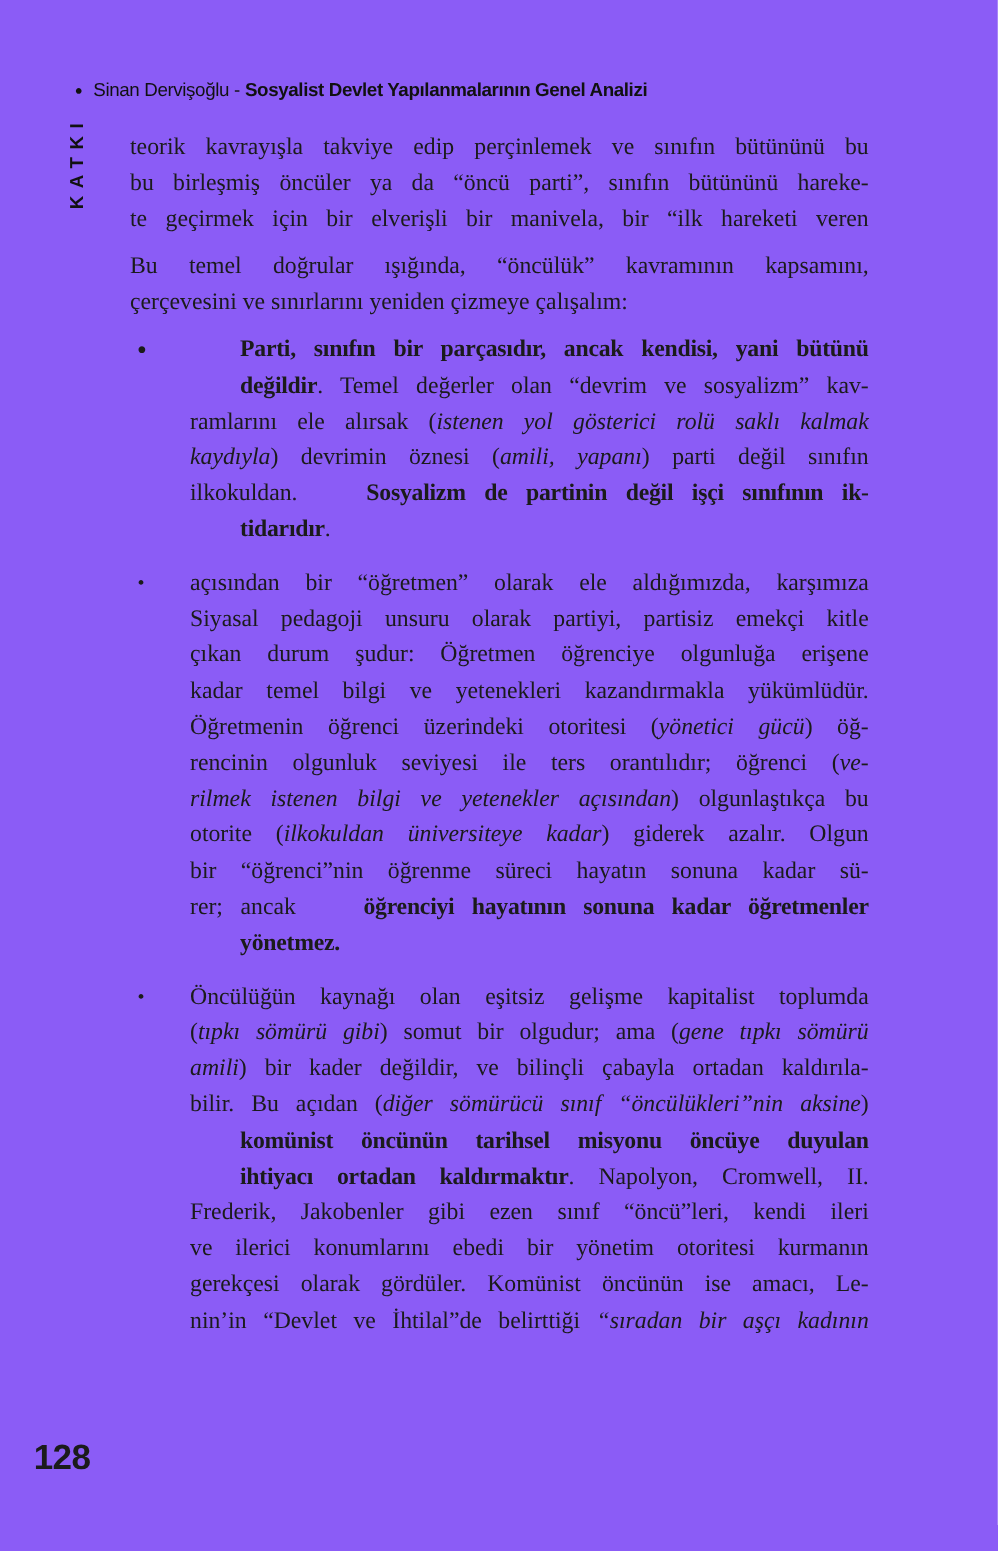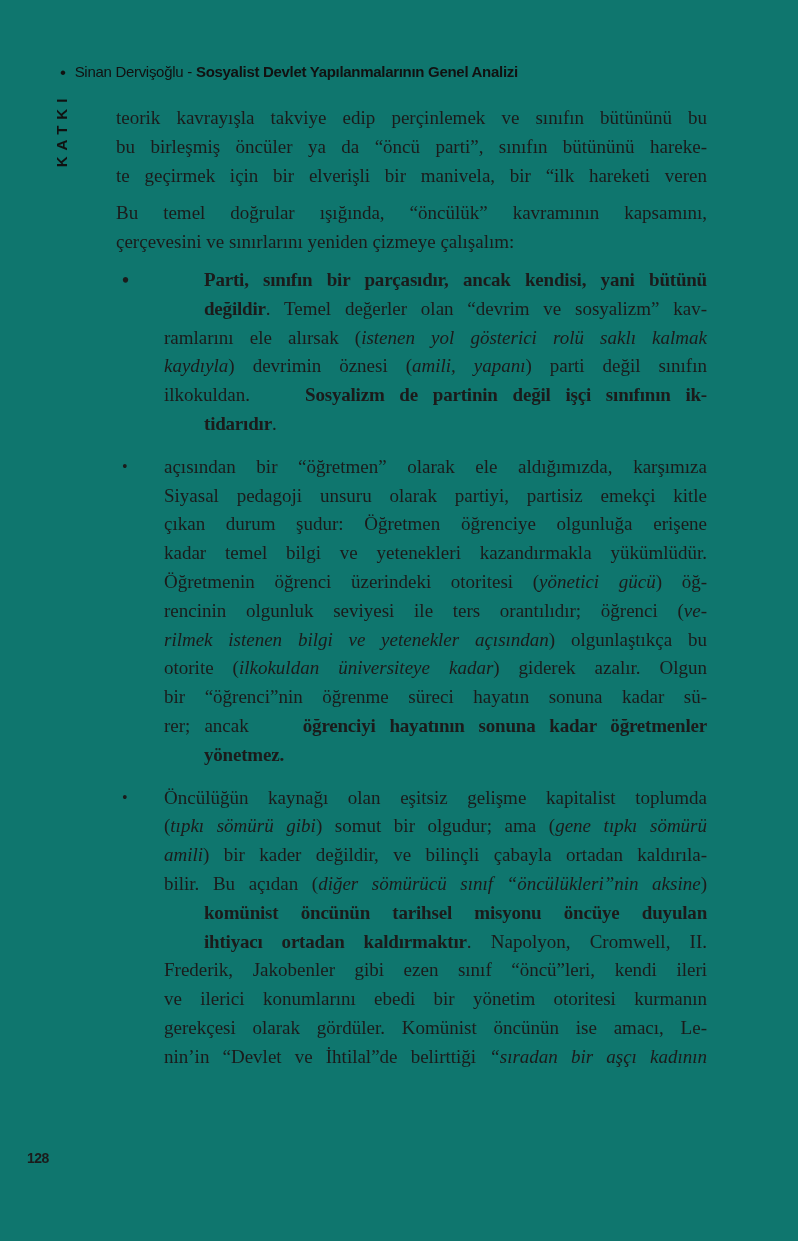--- a/index.html
+++ b/index.html
@@ -4,21 +4,21 @@
 <style>
   html, body { margin: 0; padding: 0; }
   body {
     width: 798px; height: 1241px;
     background: #ffffff;
     font-family: "Liberation Serif", serif;
   }
   .page {
     position: relative;
     width: 798px; height: 1241px;
-    background: #0f766e;
+    background: #8b5cf6;
     overflow: hidden;
     color: #1b1b1b;
   }
 
   
   .running-header {
     position: absolute;
     left: 60px; top: 63px;
     font-family: "Liberation Sans", sans-serif;
     font-size: 15px;
@@ -43,21 +43,21 @@
     font-size: 15px;
     letter-spacing: 6px;
     color: #111111;
     text-align: center;
     white-space: nowrap;
   }
 
   
   .text-column {
     position: absolute;
-    left: 116px; top: 104px;
+    left: 104px; top: 104px;
     width: 591px;
     font-size: 19px;
     color: #1b1b1b;
   }
   .para { margin: 0 0 9px 0; }
   .para-bullet { position: relative; padding-left: 48px; margin-top: 5px; margin-bottom: 14px; }
   .marker {
     position: absolute; left: 6px; top: 0;
     line-height: 28.8px;
   }
@@ -72,21 +72,21 @@
   .run-r { font-weight: 400; font-style: normal; }
   .run-b { font-weight: 700; font-style: normal; letter-spacing: -0.2px; margin-left: 40px; }
   .run-i { font-weight: 400; font-style: italic; }
 
   
   .page-number {
     position: absolute;
     left: 27px; top: 1150px;
     font-family: "Liberation Sans", sans-serif;
     font-weight: 700;
-    font-size: 14px;
+    font-size: 28px;
     letter-spacing: -0.5px;
     color: #1b1b1b;
   }
 </style>
 </head>
 <body>
 
 <div class="page">
 
   <div class="running-header">

